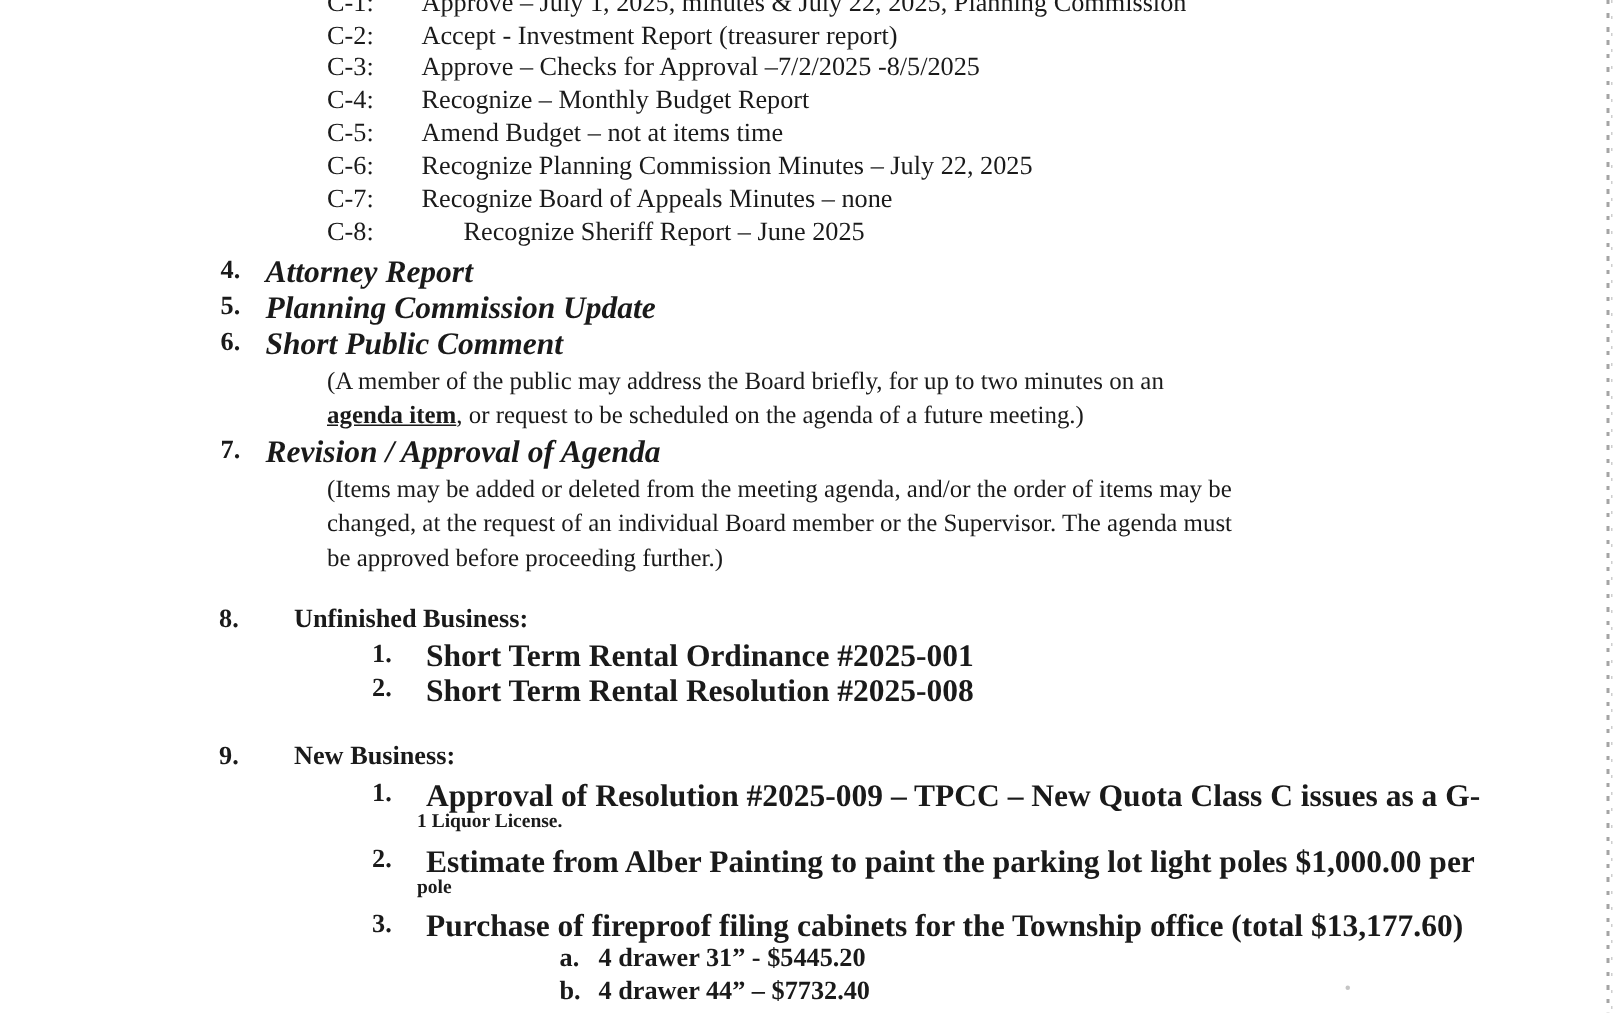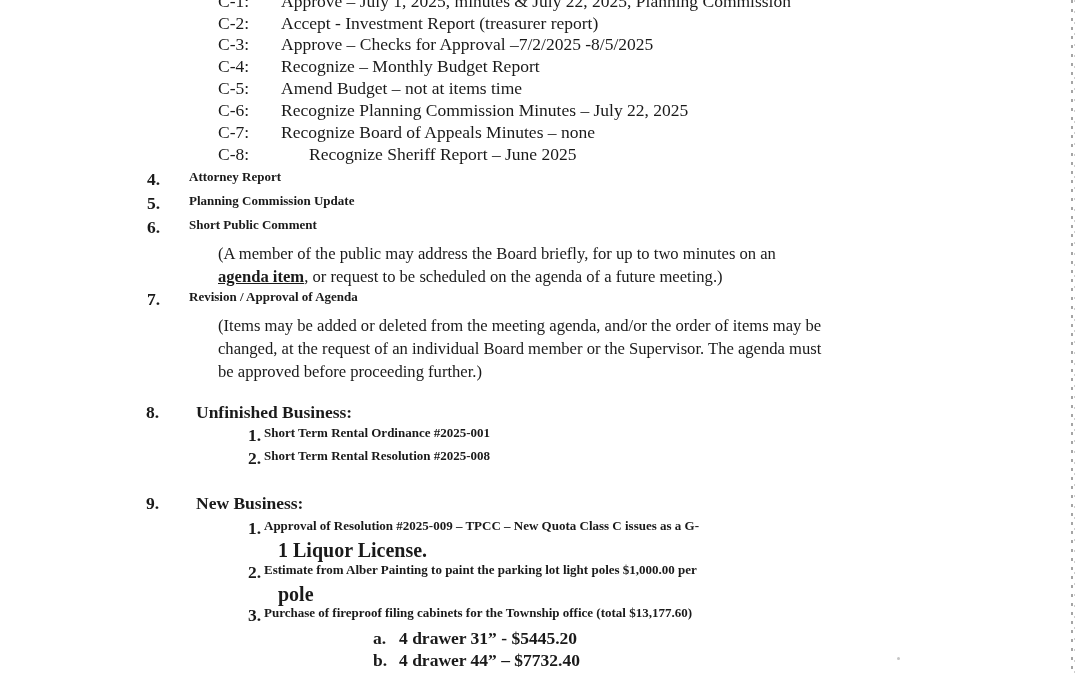--- a/index.html
+++ b/index.html
@@ -49,24 +49,25 @@
   }
   .num-wide {
     position: absolute;
     left: 146px;
     font-size: 17.5px;
     font-weight: bold;
     white-space: nowrap;
   }
   .head {
     position: absolute;
-    left: 189px;
-    font-size: 13px;
-    font-weight: bold;
-    white-space: nowrap;
+    left: 177px;
+    font-size: 21px;
+    font-weight: bold;
+    white-space: nowrap;
+    font-style: italic;
   }
   .head-wide {
     position: absolute;
     left: 196px;
     font-size: 17.5px;
     font-weight: bold;
     white-space: nowrap;
   }
 
   
@@ -86,29 +87,29 @@
   
   .sub-num {
     position: absolute;
     left: 248px;
     font-size: 17.5px;
     font-weight: bold;
     white-space: nowrap;
   }
   .sub-text {
     position: absolute;
-    left: 264px;
+    left: 284px;
+    font-size: 21px;
+    font-weight: bold;
+    white-space: nowrap;
+  }
+  .sub-cont {
+    position: absolute;
+    left: 278px;
     font-size: 13px;
-    font-weight: bold;
-    white-space: nowrap;
-  }
-  .sub-cont {
-    position: absolute;
-    left: 278px;
-    font-size: 20px;
     font-weight: bold;
     white-space: nowrap;
   }
 
   
   .let-num {
     position: absolute;
     left: 373px;
     font-size: 17.5px;
     font-weight: bold;

